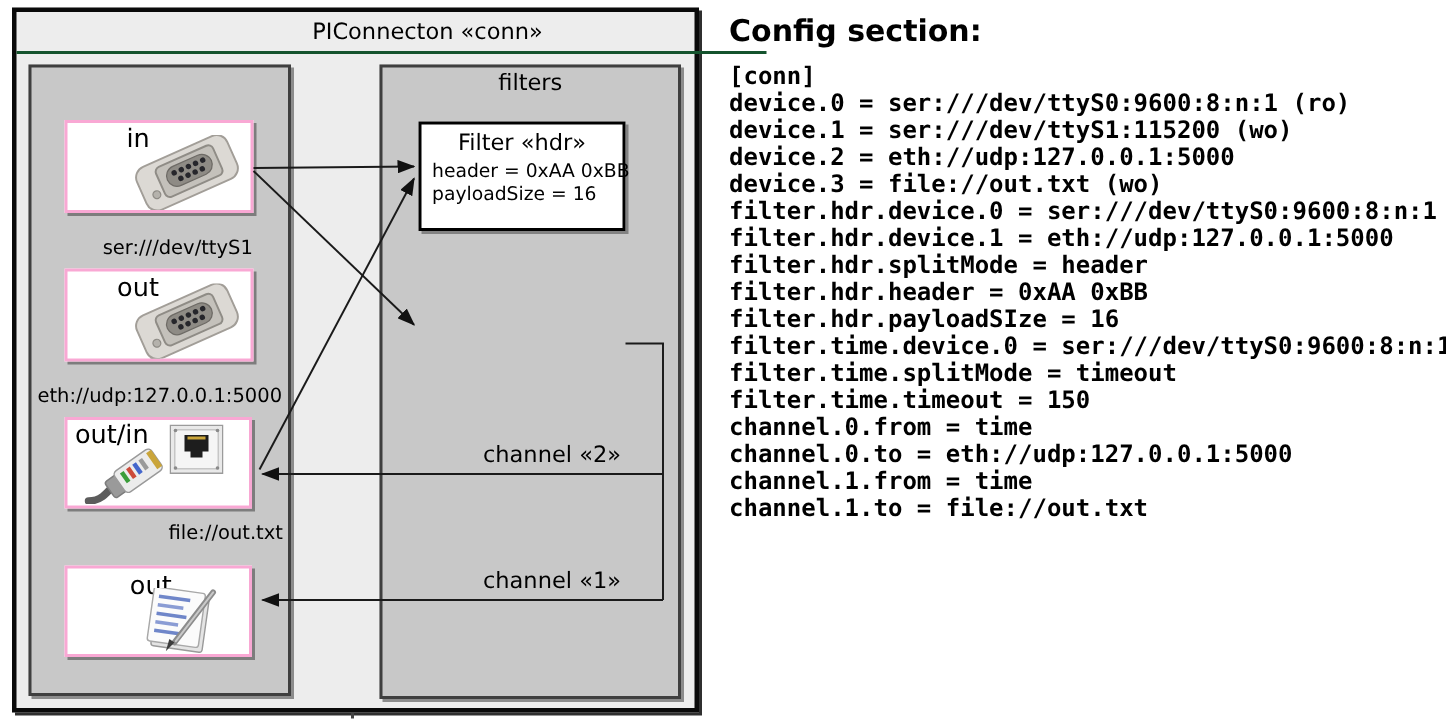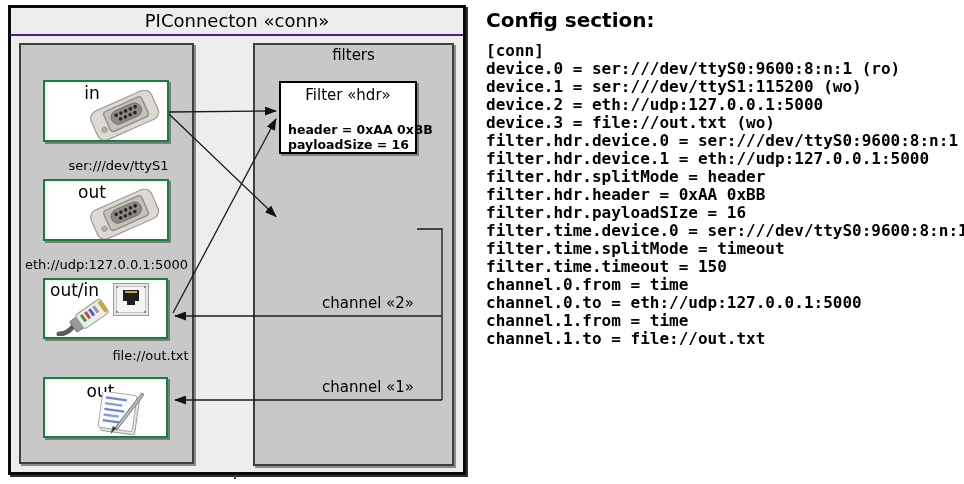--- a/index.html
+++ b/index.html
@@ -3,32 +3,32 @@
 <meta charset="utf-8">
 <style>
   html,body{margin:0;padding:0;background:#fff;}
   #page{position:relative;width:964px;height:484px;background:#ffffff;overflow:hidden;
         font-family:"DejaVu Sans",sans-serif;color:#000;}
 
   
   #outer-box{position:absolute;left:8px;top:5px;width:452px;height:464px;
              background:#ededed;border:3px solid #0a0a0a;box-shadow:2px 2px 0 #2f2f2f;}
   #diagram-title{position:absolute;left:0;top:0;width:100%;height:26px;line-height:26px;
-                 text-align:center;font-size:18px;border-bottom:2px solid #4c1d95;}
+                 text-align:center;font-size:15px;border-bottom:2px solid #14532d;padding-left:48px;}
   #anchor-tick{position:absolute;left:234px;top:475px;width:2px;height:4px;background:#444;}
 
   
   .panel{position:absolute;background:#c8c8c8;border:2px solid #3f3f3f;box-shadow:2px 2px 0 rgba(60,60,60,.55);}
   #panel-devices{left:19px;top:43px;width:171px;height:417px;}
   #panel-filters{left:253px;top:43px;width:197px;height:419px;}
   #filters-title{position:absolute;left:253px;top:46px;width:201px;text-align:center;font-size:15px;}
 
   
   .dev-label{position:absolute;left:19px;width:175px;text-align:center;font-size:13px;white-space:nowrap;}
-  .dev-box{position:absolute;left:43px;width:122px;background:#fff;border:2px solid #15803d;
+  .dev-box{position:absolute;left:43px;width:122px;background:#fff;border:2px solid #f9a8d4;
            box-shadow:2px 2px 0 rgba(50,50,50,.5);overflow:hidden;}
   #dev0-label{top:56px;} #dev0-box{top:80px;height:58px;}
   #dev1-label{top:158px;padding-left:12px;}#dev1-box{top:179px;height:58px;}
   #dev2-label{top:257px;}#dev2-box{top:278px;height:57px;width:121px;}
   #dev3-label{top:348px;padding-left:44px;}#dev3-box{top:377px;height:57px;width:121px;}
   .port-label{position:absolute;font-size:17px;line-height:18px;}
   .port-center{left:0;right:28px;top:2px;text-align:center;}
   .port-topleft{left:5px;top:1px;}
   .port-file{left:0;right:10px;top:3px;text-align:center;}
   .icon{position:absolute;}
@@ -36,21 +36,21 @@
   .ethport-icon{left:68px;top:3px;}
   .ethplug-icon{left:8px;top:14px;}
   .notepad-icon{left:48px;top:13px;}
 
   
   .filter-box{position:absolute;left:279px;width:134px;background:#fff;border:2px solid #000000;
               box-shadow:2px 2px 0 rgba(60,60,60,.5);}
   #filter-hdr{top:81px;height:69px;}
   #filter-time{top:193px;height:68px;}
   .filter-title{margin-top:3px;text-align:center;font-size:15px;line-height:18px;}
-  .filter-attrs{margin:18px 0 0 7px;font-size:12.5px;line-height:15px;white-space:pre;font-weight:bold;}
+  .filter-attrs{margin:2px 0 0 7px;font-size:12.5px;line-height:15px;white-space:pre;}
   #filter-time .filter-attrs{margin-top:12px;}
 
   
   .chan-label{position:absolute;left:300px;width:114px;text-align:right;font-size:15px;white-space:nowrap;}
   #chan0-label{top:294px;} #chan1-label{top:378px;}
 
   
   #wires{position:absolute;left:0;top:0;width:964px;height:484px;pointer-events:none;}
 
   

